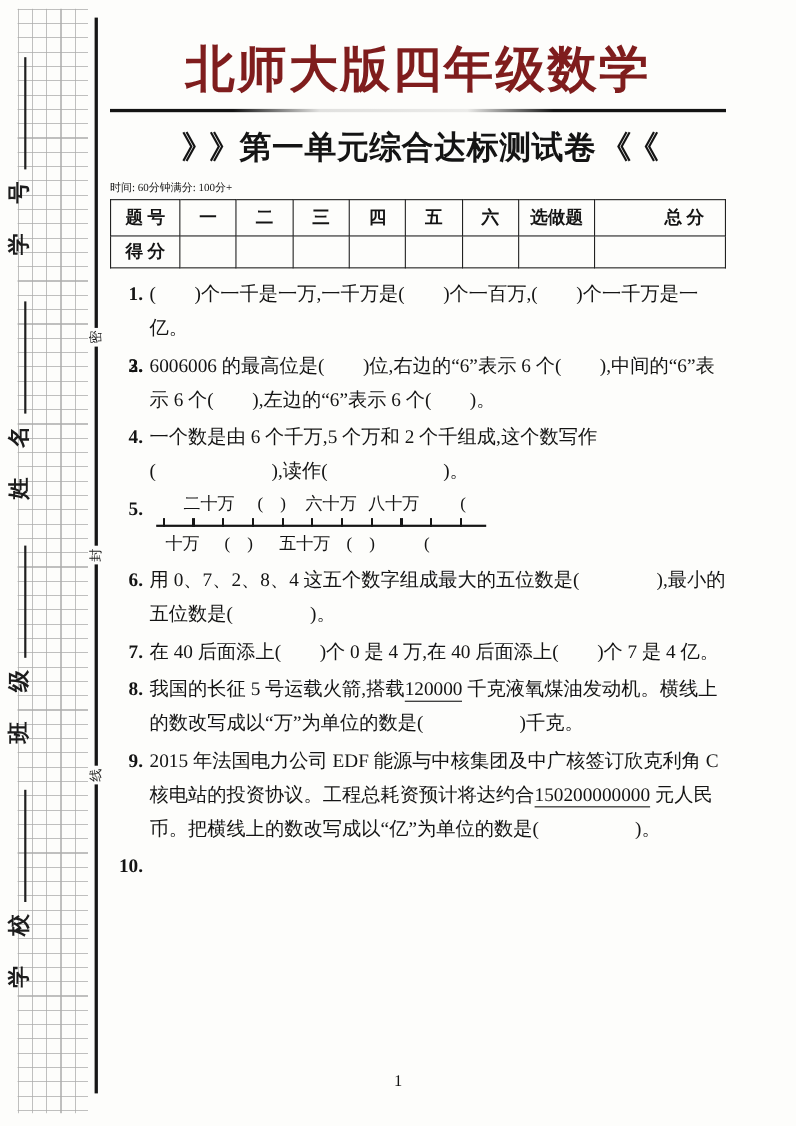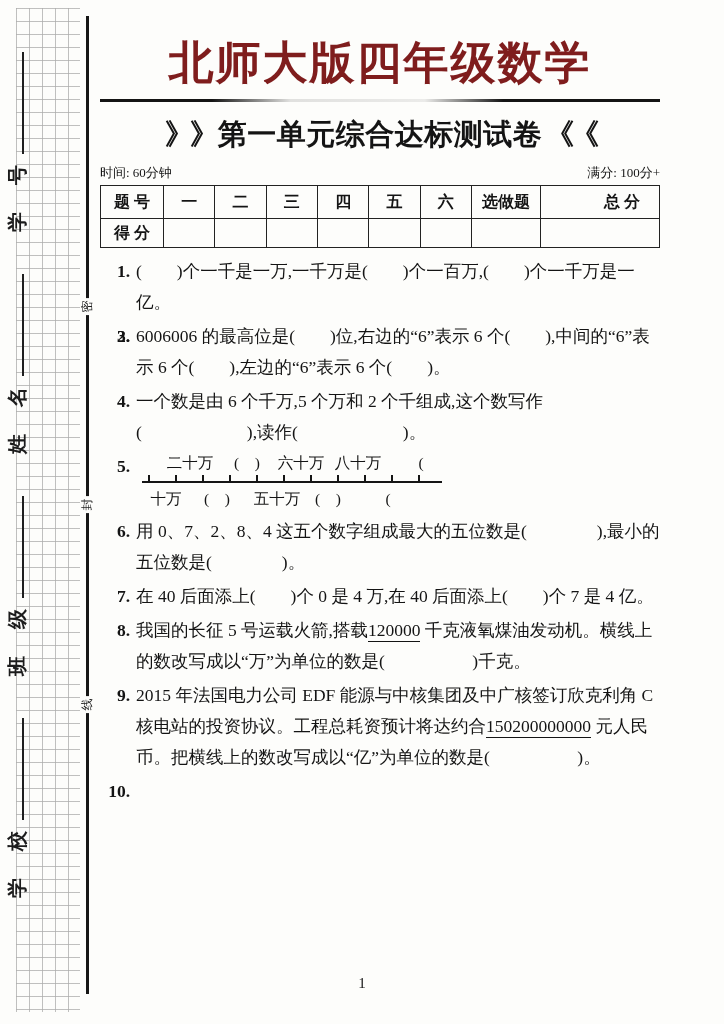--- a/index.html
+++ b/index.html
@@ -38,21 +38,21 @@
     letter-spacing:2px; line-height:1.2; color:#7f1d1d;
   }
   .title-rule {
     margin-top:9px; height:3px;
     background:linear-gradient(90deg,#141414 0%,#141414 20%,rgba(20,20,20,.12) 34%,rgba(20,20,20,.08) 58%,#141414 72%,#141414 100%);
   }
   .unit-subtitle {
     margin:13px 0 0; text-align:center; font-size:29px; font-weight:bold; letter-spacing:0.5px;
   }
   .chev { letter-spacing:-4px; padding:0 3px; }
-  .meta-row { display:flex; justify-content:space-between; margin-top:9px; font-size:13px; }
+  .meta-row { display:flex; margin-top:9px; font-size:10px; }
 
   table.score-table { width:100%; border-collapse:collapse; margin-top:3px; table-layout:fixed; }
   table.score-table td {
     border:1.8px solid #222; text-align:center; font-size:16px; font-weight:600;
     padding:0; overflow:hidden;
   }
   table.score-table tr:first-child td { height:32px; }
   table.score-table tr:last-child  td { height:28px; }
   table.score-table td:first-child { width:62px; }
   table.score-table td:nth-child(8) { width:68px; }

